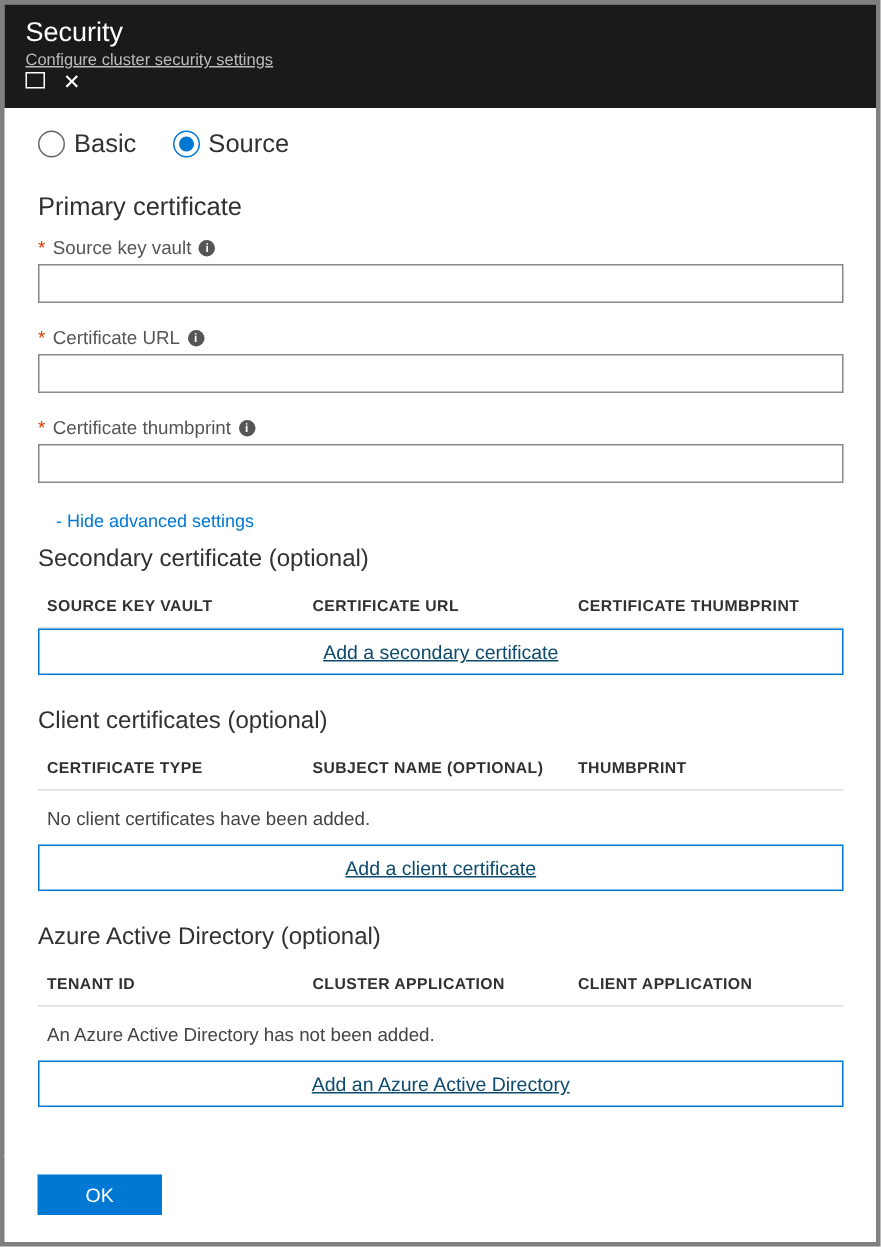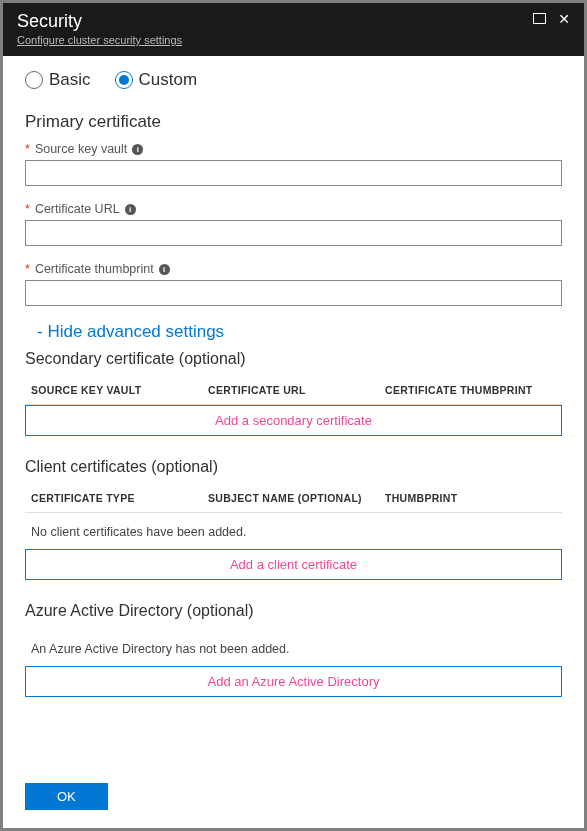--- a/index.html
+++ b/index.html
@@ -1,44 +1,44 @@
 <!DOCTYPE html>
 <html><head>
 <meta charset="utf-8">
 <style>
 * { box-sizing: border-box; margin: 0; padding: 0; }
 body { font-family: "Segoe UI", Arial, sans-serif; background: #808080; width: 587px; height: 831px; overflow: hidden; }
 .window { background: #fff; border: 3px solid #808080; width: 587px; height: 831px; display: flex; flex-direction: column; }
-.titlebar { background: #1a1a1a; color: #fff; padding: 8px 14px 10px 14px; display: flex; align-items: flex-start; justify-content: space-between; }
+.titlebar { background: #1a1a1a; color: #fff; padding: 8px 14px 10px 14px; display: flex; align-items: flex-start; justify-content: space-between; flex-direction: column; }
 .titlebar-text h1 { font-size: 18px; font-weight: 400; margin-bottom: 2px; }
 .titlebar-text p { font-size: 11px; color: #bbb; text-decoration: underline; }
 .titlebar-controls { display: flex; gap: 12px; align-items: center; }
 .titlebar-controls span { cursor: pointer; font-size: 14px; }
 .restore-icon { width: 13px; height: 11px; border: 1.5px solid #fff; display: inline-block; position: relative; }
 .close-icon { font-size: 18px; line-height: 14px; }
 .scroll-area { flex: 1; overflow-y: scroll; position: relative; }
 .content { padding: 14px 22px 20px 22px; color: #323130; }
 .section-title { font-size: 17px; font-weight: 400; margin-bottom: 10px; color: #323130; }
 .radio-row { display: flex; gap: 24px; align-items: center; margin-bottom: 22px; }
 .radio-opt { display: flex; align-items: center; gap: 6px; font-size: 17px; cursor: pointer; }
 .radio-circle { width: 18px; height: 18px; border: 1.5px solid #666; border-radius: 50%; display: flex; align-items: center; justify-content: center; }
 .radio-circle.selected { border-color: #0078d4; }
 .radio-circle.selected::after { content: ""; width: 10px; height: 10px; background: #0078d4; border-radius: 50%; }
 .field { margin-bottom: 16px; }
 .field-label { font-size: 12.5px; color: #555; margin-bottom: 4px; display: flex; align-items: center; gap: 3px; }
 .req { color: #d83b01; margin-right: 2px; }
 .info-icon { width: 11px; height: 11px; border-radius: 50%; background: #555; color: #fff; font-size: 8px; font-weight: bold; display: inline-flex; align-items: center; justify-content: center; font-style: normal; margin-left: 2px; }
 .text-input { width: 100%; height: 26px; border: 1px solid #888; padding: 2px 6px; font-size: 13px; }
 .link-row { margin: 8px 0 8px 12px; }
-.link { color: #0078d4; font-size: 17px; cursor: pointer; text-align: center; }
+.link { color: #0078d4; font-size: 12px; cursor: pointer; text-align: center; }
 .subsection-title { font-size: 16px; font-weight: 400; margin: 6px 0 10px 0; }
 .table-head { display: flex; font-size: 10.5px; font-weight: 700; letter-spacing: 0.3px; color: #323130; padding: 6px 0 8px 6px; border-bottom: 1px solid #ddd; }
 .table-head > div { flex: 1; }
 .empty-msg { font-size: 12.5px; color: #444; padding: 12px 0 10px 6px; }
-.add-btn { width: 100%; border: 1.5px solid #0078d4; color: #ec4899; background: #fff; text-align: center; padding: 7px 0; font-size: 13px; cursor: pointer; margin-bottom: 22px; }
+.add-btn { width: 100%; border: 1.5px solid #0078d4; color: #0c4a6e; background: #fff; text-align: center; padding: 7px 0; font-size: 13px; cursor: pointer; margin-bottom: 22px; text-decoration: underline; }
 .footer { padding: 12px 22px 18px 22px; border-top: 1px solid #fff; }
 .ok-btn { background: #0078d4; color: #fff; border: none; padding: 6px 32px; font-size: 13px; cursor: pointer; }
 
 .scroll-area::-webkit-scrollbar { width: 16px; }
 .scroll-area::-webkit-scrollbar-track { background: #f0f0f0; }
 .scroll-area::-webkit-scrollbar-thumb { background: #c1c1c1; }
 .scroll-area::-webkit-scrollbar-button { background: #f0f0f0; height: 16px; }
 </style>
 </head>
 <body>
@@ -59,21 +59,21 @@
   <div class="scroll-area">
     <div class="content">
 
       <div class="radio-row">
         <div class="radio-opt">
           <span class="radio-circle"></span>
           <span>Basic</span>
         </div>
         <div class="radio-opt">
           <span class="radio-circle selected"></span>
-          <span>Custom</span>
+          <span>Source</span>
         </div>
       </div>
 
       <div class="section-title">Primary certificate</div>
 
       <div class="field">
         <div class="field-label">
           <span class="req">*</span>
           <span>Source key vault</span>
           <span class="info-icon">i</span>
@@ -114,20 +114,25 @@
       <div class="subsection-title">Client certificates (optional)</div>
       <div class="table-head">
         <div>CERTIFICATE TYPE</div>
         <div>SUBJECT NAME (OPTIONAL)</div>
         <div>THUMBPRINT</div>
       </div>
       <div class="empty-msg">No client certificates have been added.</div>
       <div class="add-btn">Add a client certificate</div>
 
       <div class="subsection-title">Azure Active Directory (optional)</div>
+      <div class="table-head">
+        <div>TENANT ID</div>
+        <div>CLUSTER APPLICATION</div>
+        <div>CLIENT APPLICATION</div>
+      </div>
       <div class="empty-msg">An Azure Active Directory has not been added.</div>
       <div class="add-btn">Add an Azure Active Directory</div>
 
     </div>
   </div>
 
   <div class="footer">
     <button class="ok-btn">OK</button>
   </div>
 

